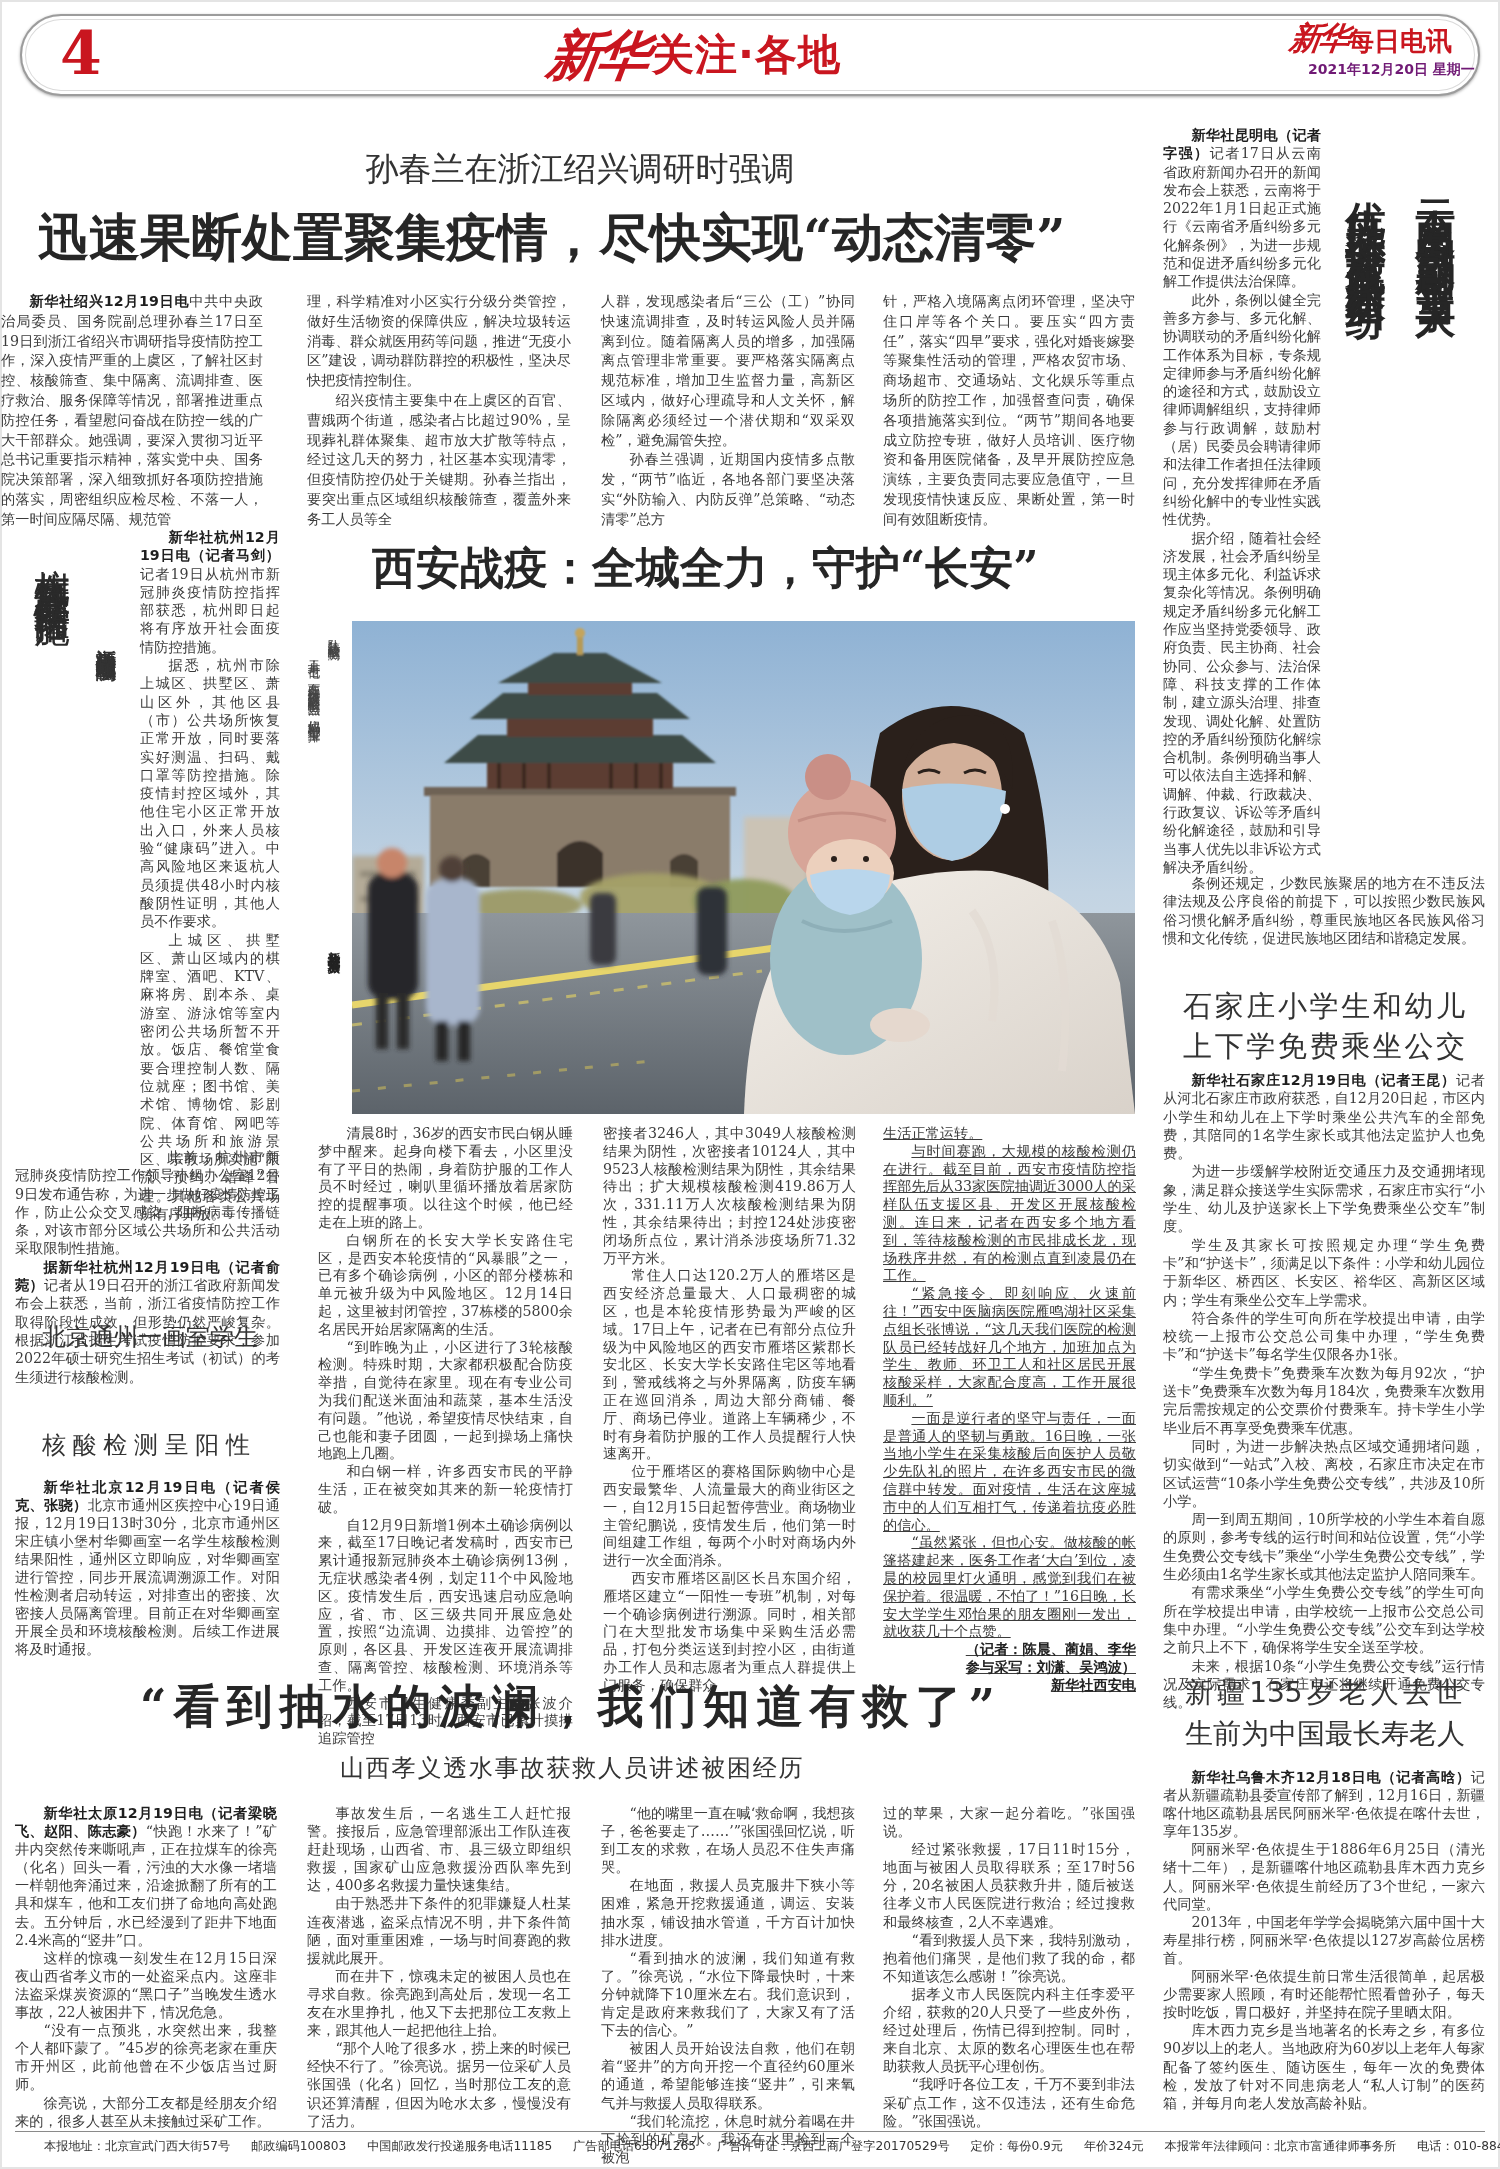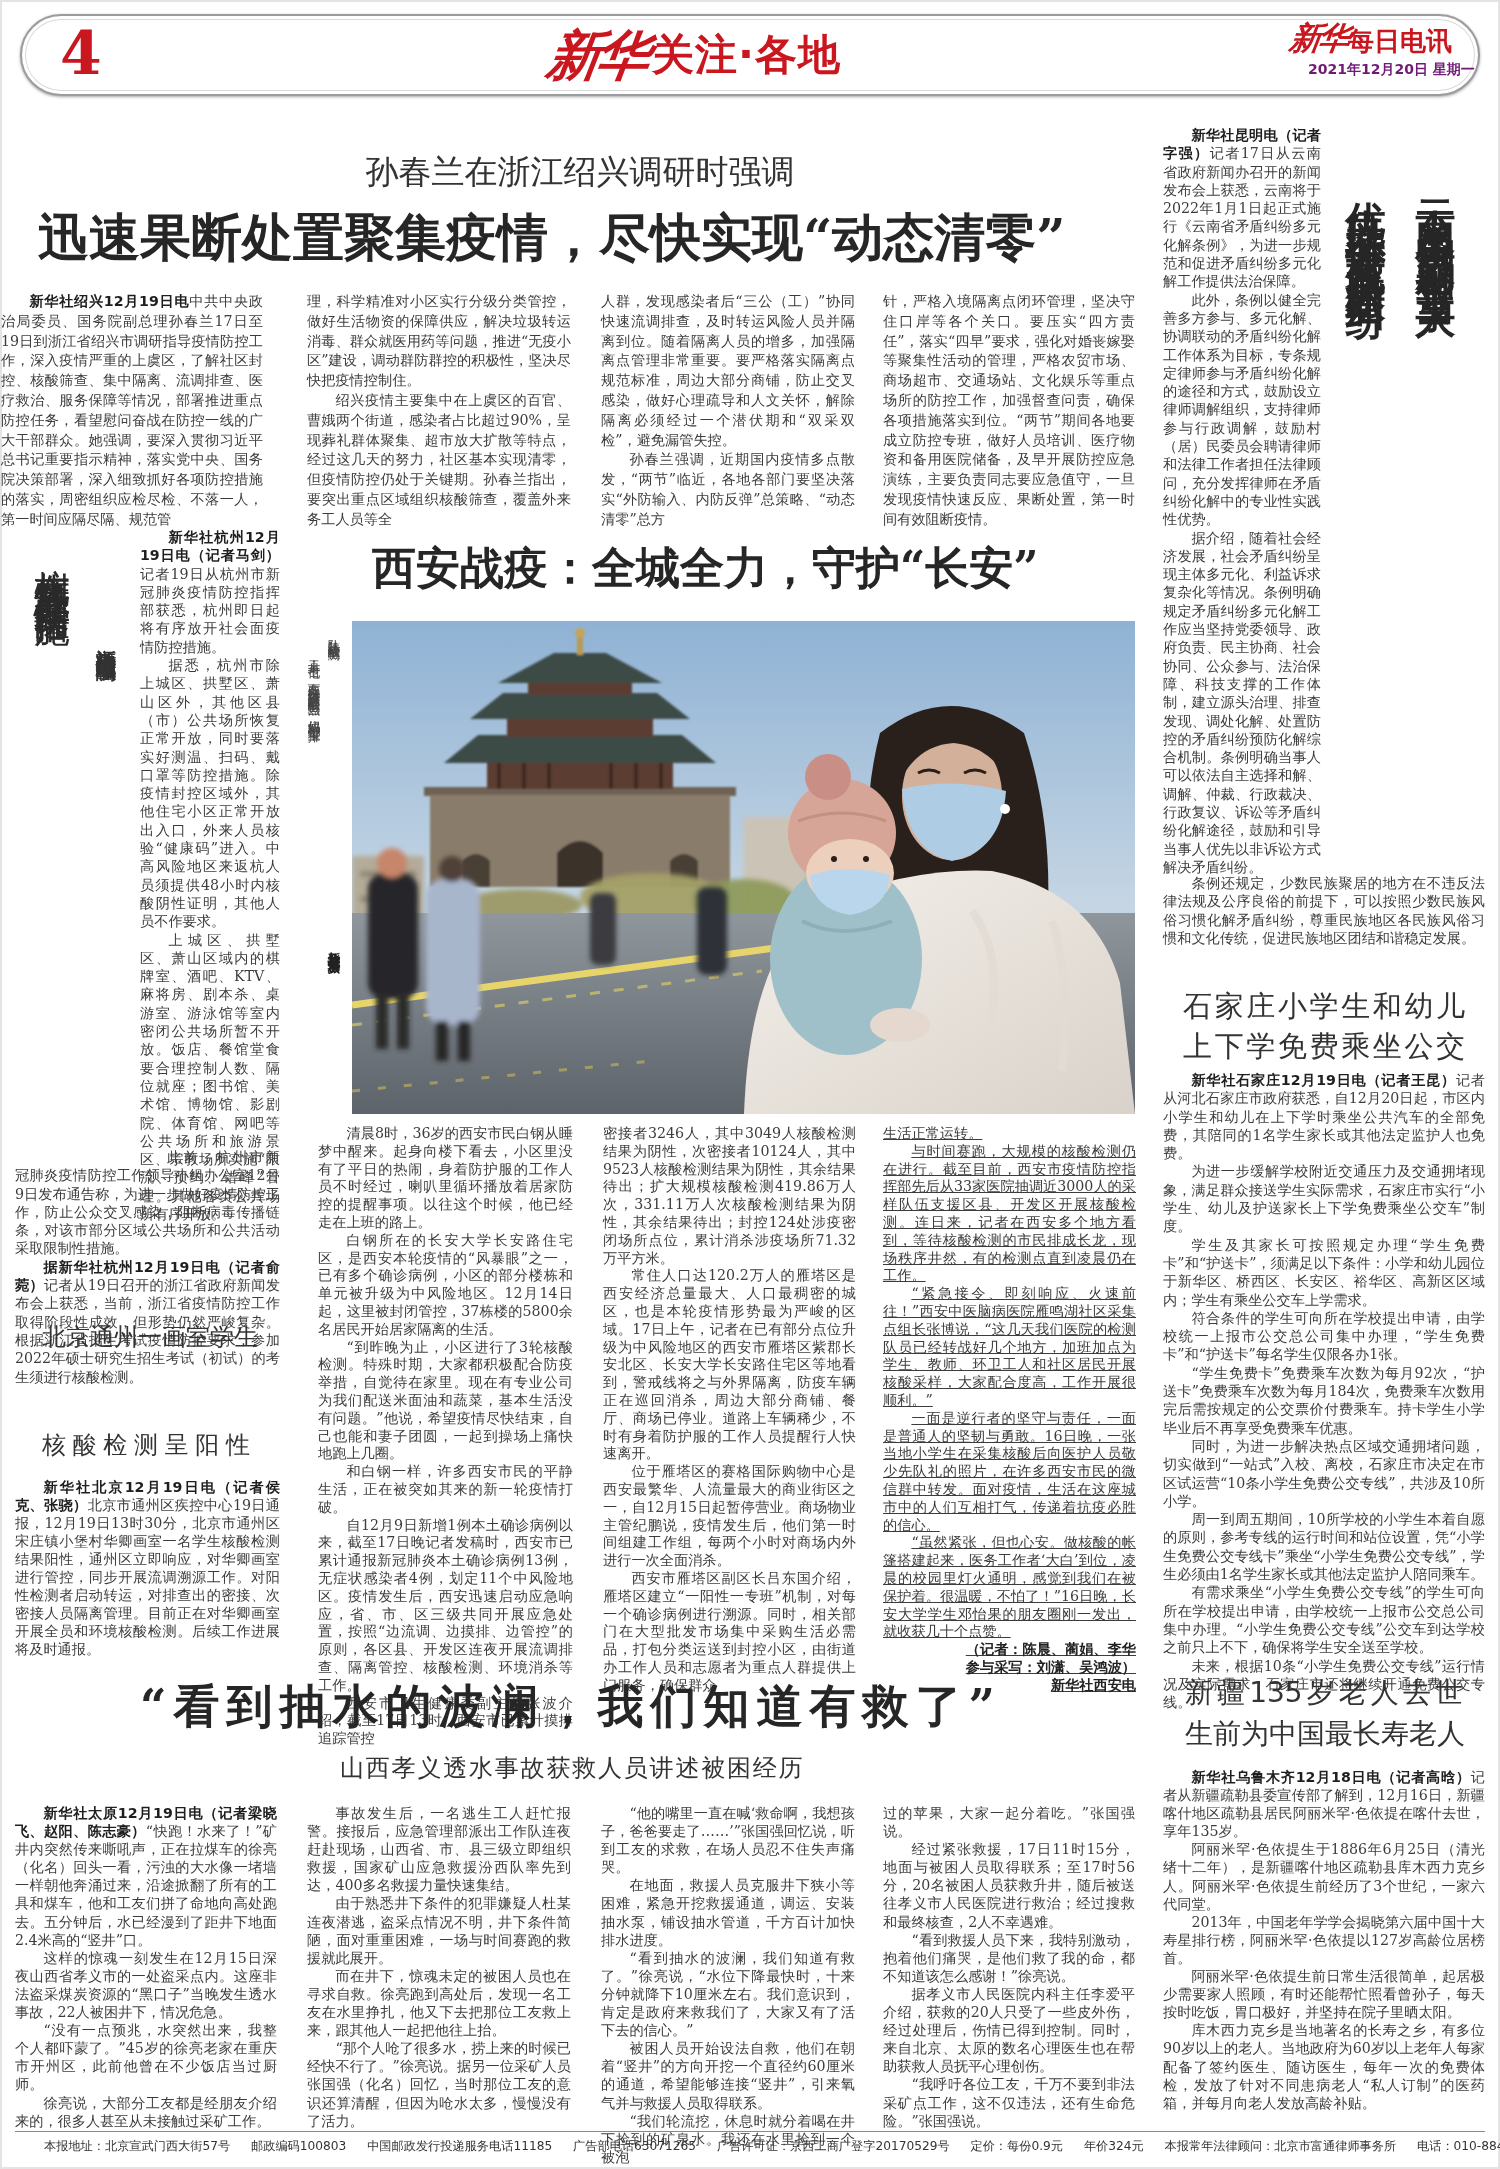--- a/index.html
+++ b/index.html
@@ -52,32 +52,32 @@
   <div class="abs logo-center">
     <span class="logo-xh">新华</span>
     <span class="logo-sec">关注·各地</span>
   </div>
   <div class="abs paper-logo">
     <span class="paper-xh">新华</span>
     <span class="paper-name">每日电讯</span>
   </div>
   <div class="abs date">2021年12月20日 星期一</div>
 
-  <div class="abs kicker" style="left:300px; top:152px; width:560px;">孙春兰在浙江绍兴调研时强调</div>
+  <div class="abs kicker" style="left:300px; top:152px; width:560px;font-family:Liberation Mono, monospace;">孙春兰在浙江绍兴调研时强调</div>
   <div class="abs hl-heavy" style="left:38px; top:206px; font-size:51px; line-height:62px;">迅速果断处置聚集疫情，尽快实现“动态清零”</div>
 
   <div class="abs body-text" style="left:1px; top:292px; width:262px; line-height:19.8px;">
     <p><span class="dl">新华社绍兴12月19日电</span><span>中共中央政治局委员、国务院副总理孙春兰17日至19日到浙江省绍兴市调研指导疫情防控工作，深入疫情严重的上虞区，了解社区封控、核酸筛查、集中隔离、流调排查、医疗救治、服务保障等情况，部署推进重点防控任务，看望慰问奋战在防控一线的广大干部群众。她强调，要深入贯彻习近平总书记重要指示精神，落实党中央、国务院决策部署，深入细致抓好各项防控措施的落实，周密组织应检尽检、不落一人，第一时间应隔尽隔、规范管</span></p>
   </div>
   <div class="abs body-text" style="left:307px; top:292px; width:264px; line-height:19.8px;">
     <p class="cont">理，科学精准对小区实行分级分类管控，做好生活物资的保障供应，解决垃圾转运消毒、群众就医用药等问题，推进“无疫小区”建设，调动群防群控的积极性，坚决尽快把疫情控制住。</p>
     <p>绍兴疫情主要集中在上虞区的百官、曹娥两个街道，感染者占比超过90%，呈现葬礼群体聚集、超市放大扩散等特点，经过这几天的努力，社区基本实现清零，但疫情防控仍处于关键期。孙春兰指出，要突出重点区域组织核酸筛查，覆盖外来务工人员等全</p>
   </div>
   <div class="abs body-text" style="left:601px; top:292px; width:254px; line-height:19.8px;">
-    <p class="cont">人群，发现感染者后“三公（工）”协同快速流调排查，及时转运风险人员并隔离到位。随着隔离人员的增多，加强隔离点管理非常重要。要严格落实隔离点规范标准，周边大部分商铺，防止交叉感染，做好心理疏导和人文关怀，解除隔离必须经过一个潜伏期和“双采双检”，避免漏管失控。</p>
+    <p class="cont">人群，发现感染者后“三公（工）”协同快速流调排查，及时转运风险人员并隔离到位。随着隔离人员的增多，加强隔离点管理非常重要。要严格落实隔离点规范标准，增加卫生监督力量，高新区区域内，做好心理疏导和人文关怀，解除隔离必须经过一个潜伏期和“双采双检”，避免漏管失控。</p>
     <p>孙春兰强调，近期国内疫情多点散发，“两节”临近，各地各部门要坚决落实“外防输入、内防反弹”总策略、“动态清零”总方</p>
   </div>
   <div class="abs body-text" style="left:883px; top:292px; width:252px; line-height:19.8px;">
     <p class="cont">针，严格入境隔离点闭环管理，坚决守住口岸等各个关口。要压实“四方责任”，落实“四早”要求，强化对婚丧嫁娶等聚集性活动的管理，严格农贸市场、商场超市、交通场站、文化娱乐等重点场所的防控工作，加强督查问责，确保各项措施落实到位。“两节”期间各地要成立防控专班，做好人员培训、医疗物资和备用医院储备，及早开展防控应急演练，主要负责同志要应急值守，一旦发现疫情快速反应、果断处置，第一时间有效阻断疫情。</p>
   </div>
 
   <div class="abs vt hl-heavy" style="left:1416px; top:170px; font-size:40px; line-height:40px; letter-spacing:7.5px;">云南出台条例鼓励和引导当事人</div>
   <div class="abs vt hl-heavy" style="left:1346px; top:170px; font-size:40px; line-height:40px; letter-spacing:7.5px;">优先以非诉讼方式解决矛盾纠纷</div>
   <div class="abs body-text" style="left:1163px; top:126px; width:158px; line-height:18.3px;">
     <p><span class="dl">新华社昆明电（记者字强）</span><span>记者17日从云南省政府新闻办召开的新闻发布会上获悉，云南将于2022年1月1日起正式施行《云南省矛盾纠纷多元化解条例》，为进一步规范和促进矛盾纠纷多元化解工作提供法治保障。</span></p>

